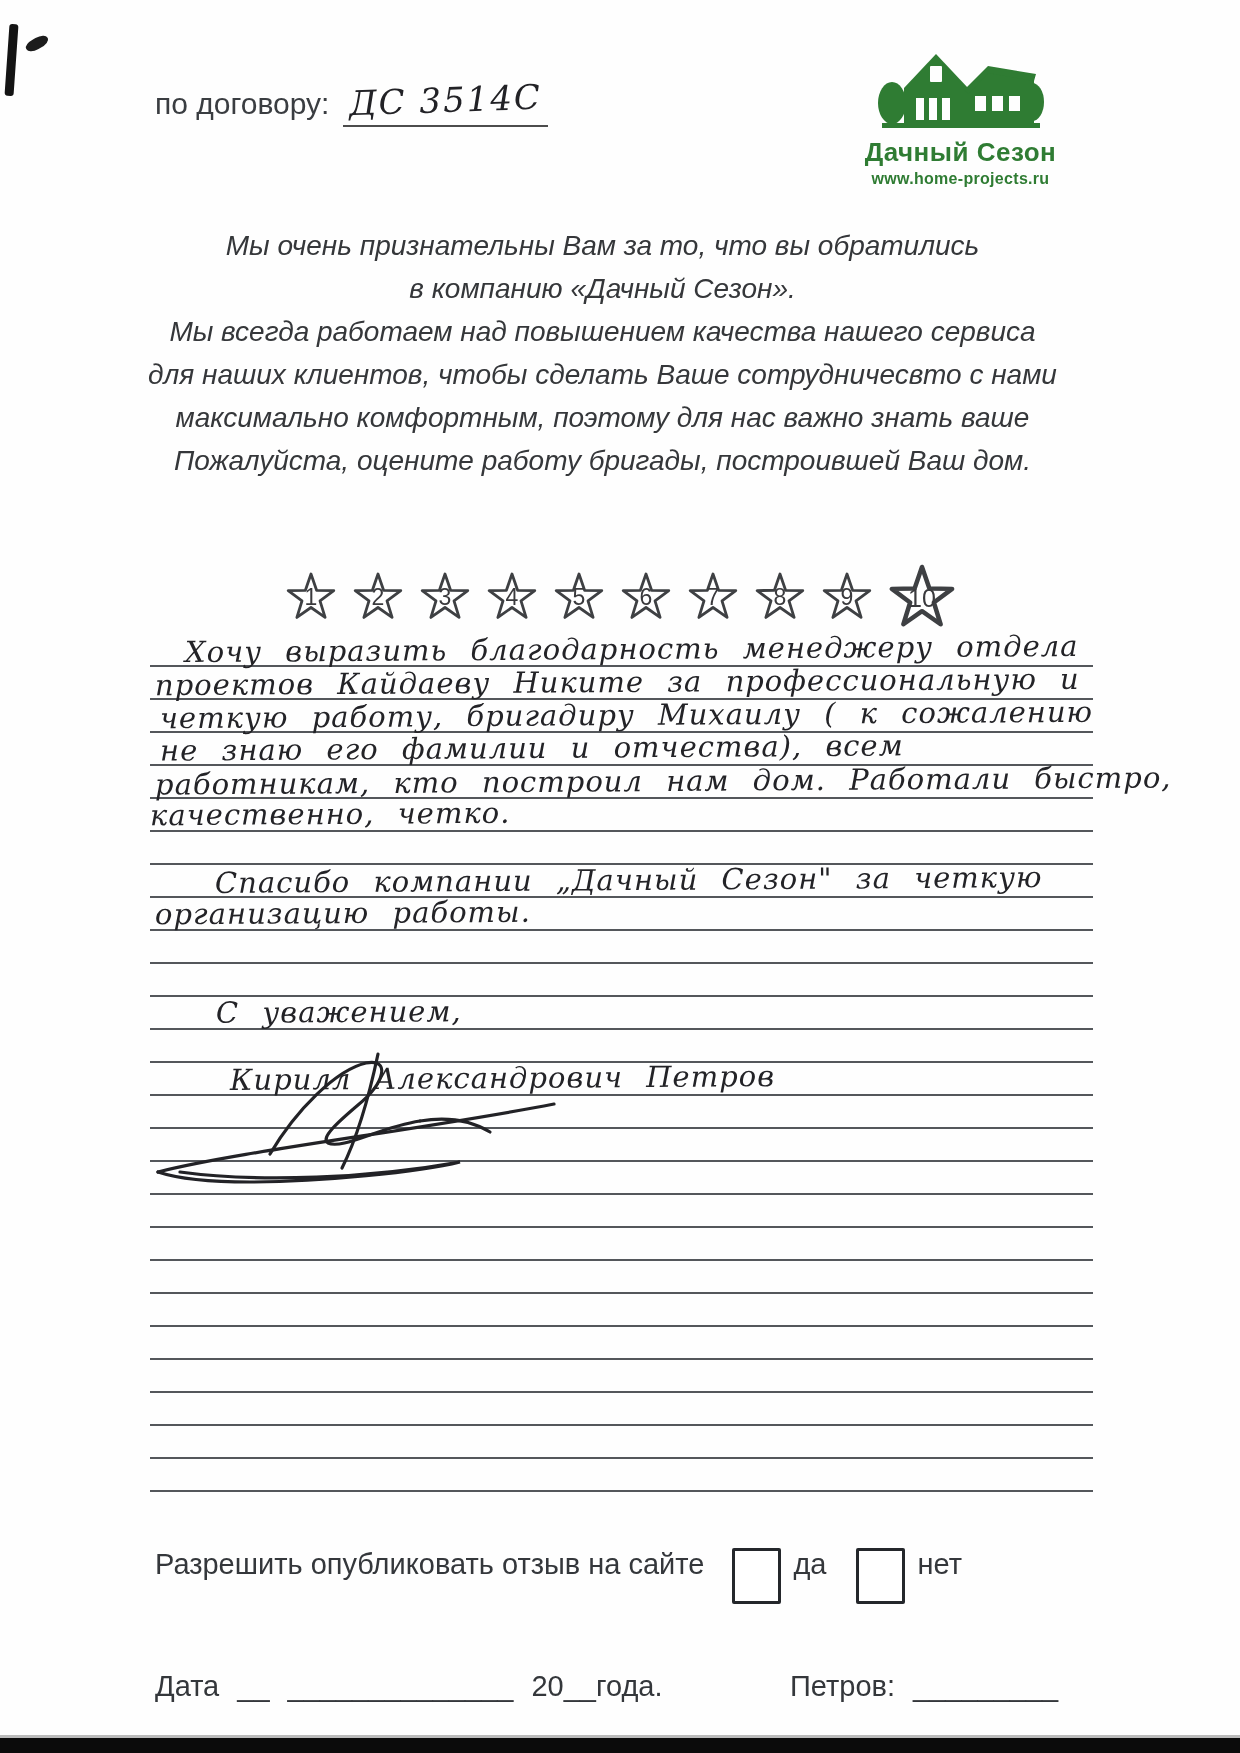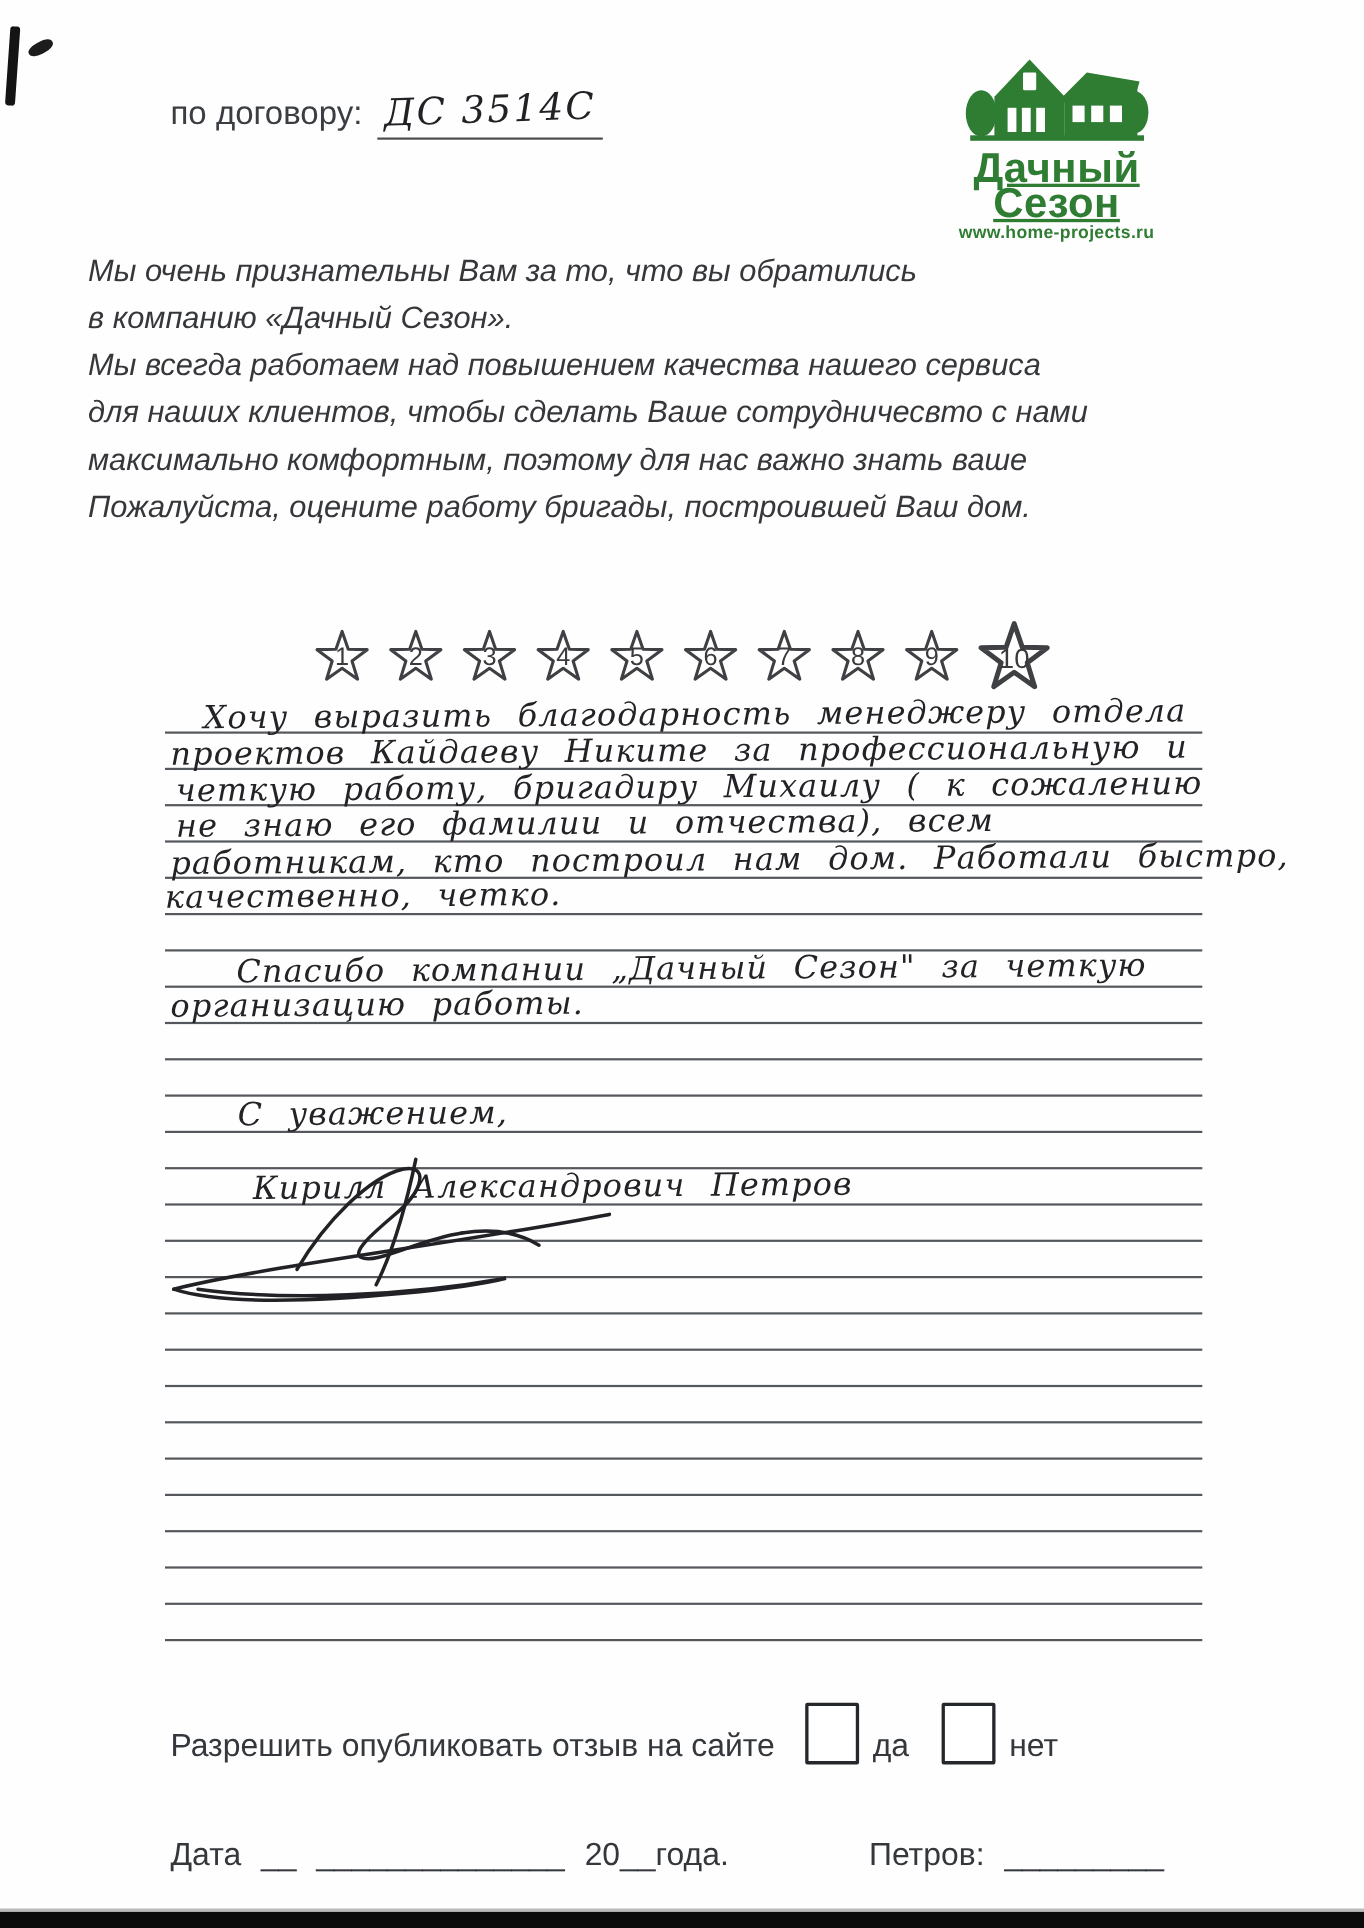--- a/index.html
+++ b/index.html
@@ -14,37 +14,37 @@
   .scan-mark-a{position:absolute;left:7px;top:24px;width:9px;height:72px;background:#141414;transform:rotate(4deg);border-radius:3px;}
   .scan-mark-b{position:absolute;left:25px;top:38px;width:24px;height:11px;background:#1c1c1c;transform:rotate(-28deg);border-radius:45%;}
   
   .header{position:absolute;left:155px;top:78px;font-size:30px;line-height:47px;color:#3a3d41;}
   .contract-line{display:flex;align-items:flex-end;}
   .contract-wrap{display:inline-block;position:relative;margin-left:14px;min-width:170px;border-bottom:2.5px solid #4c4c4c;text-align:center;}
   .hand{font-family:"DejaVu Serif",serif;font-style:italic;color:#222226;}
   .contract-wrap .hand{display:inline-block;font-size:34px;line-height:34px;transform:rotate(-2deg);letter-spacing:2px;padding:0 6px 2px 6px;}
   
   .logo{position:absolute;left:848px;top:40px;width:225px;text-align:center;}
-  .logo .company{font-weight:bold;font-size:38px;letter-spacing:.5px;line-height:32px;text-decoration:underline;}
+  .logo .company{font-weight:bold;font-size:26px;letter-spacing:.5px;line-height:32px;}
   .logo .site{font-weight:bold;font-size:16px;letter-spacing:.3px;line-height:22px;}
   
-  .intro{position:absolute;left:80px;right:115px;top:224px;
+  .intro{position:absolute;left:80px;right:115px;top:224px;text-align:center;
          font-style:italic;font-size:28px;line-height:43px;color:#35373a;}
   
   .stars{position:absolute;left:150px;right:150px;top:560px;height:72px;
          display:flex;justify-content:center;align-items:center;gap:17px;}
   .star{display:inline-flex;}
   
   .rule{position:absolute;left:150px;right:147px;height:2px;background:#54575b;}
   .hand-row{position:absolute;font-family:"DejaVu Serif",serif;font-style:italic;
             font-size:29px;line-height:34px;height:34px;color:#232327;
             letter-spacing:1px;word-spacing:13px;white-space:nowrap;transform:rotate(-0.4deg);}
   .signature-svg{position:absolute;left:118px;top:1042px;}
   
-  .publish{position:absolute;left:155px;top:1548px;height:56px;display:flex;align-items:flex-end;font-size:29px;color:#34373b;}
+  .publish{position:absolute;left:155px;top:1548px;height:56px;display:flex;align-items:flex-start;font-size:29px;color:#34373b;}
   .checkbox{display:inline-block;width:43px;height:50px;border:3px solid #24272b;border-radius:2px;background:#fff;}
   .publish .cb-yes{margin-left:28px;}
   .publish .cb-no{margin-left:30px;}
   .publish .cb-label{margin-left:12px;}
   
   .footer{position:absolute;left:0;right:0;top:1670px;font-size:29px;color:#34373b;}
   .footer .date-part{position:absolute;left:155px;white-space:nowrap;}
   .footer .sign-part{position:absolute;left:790px;white-space:nowrap;}
   .footer span{margin-right:10px;}
 </style>

